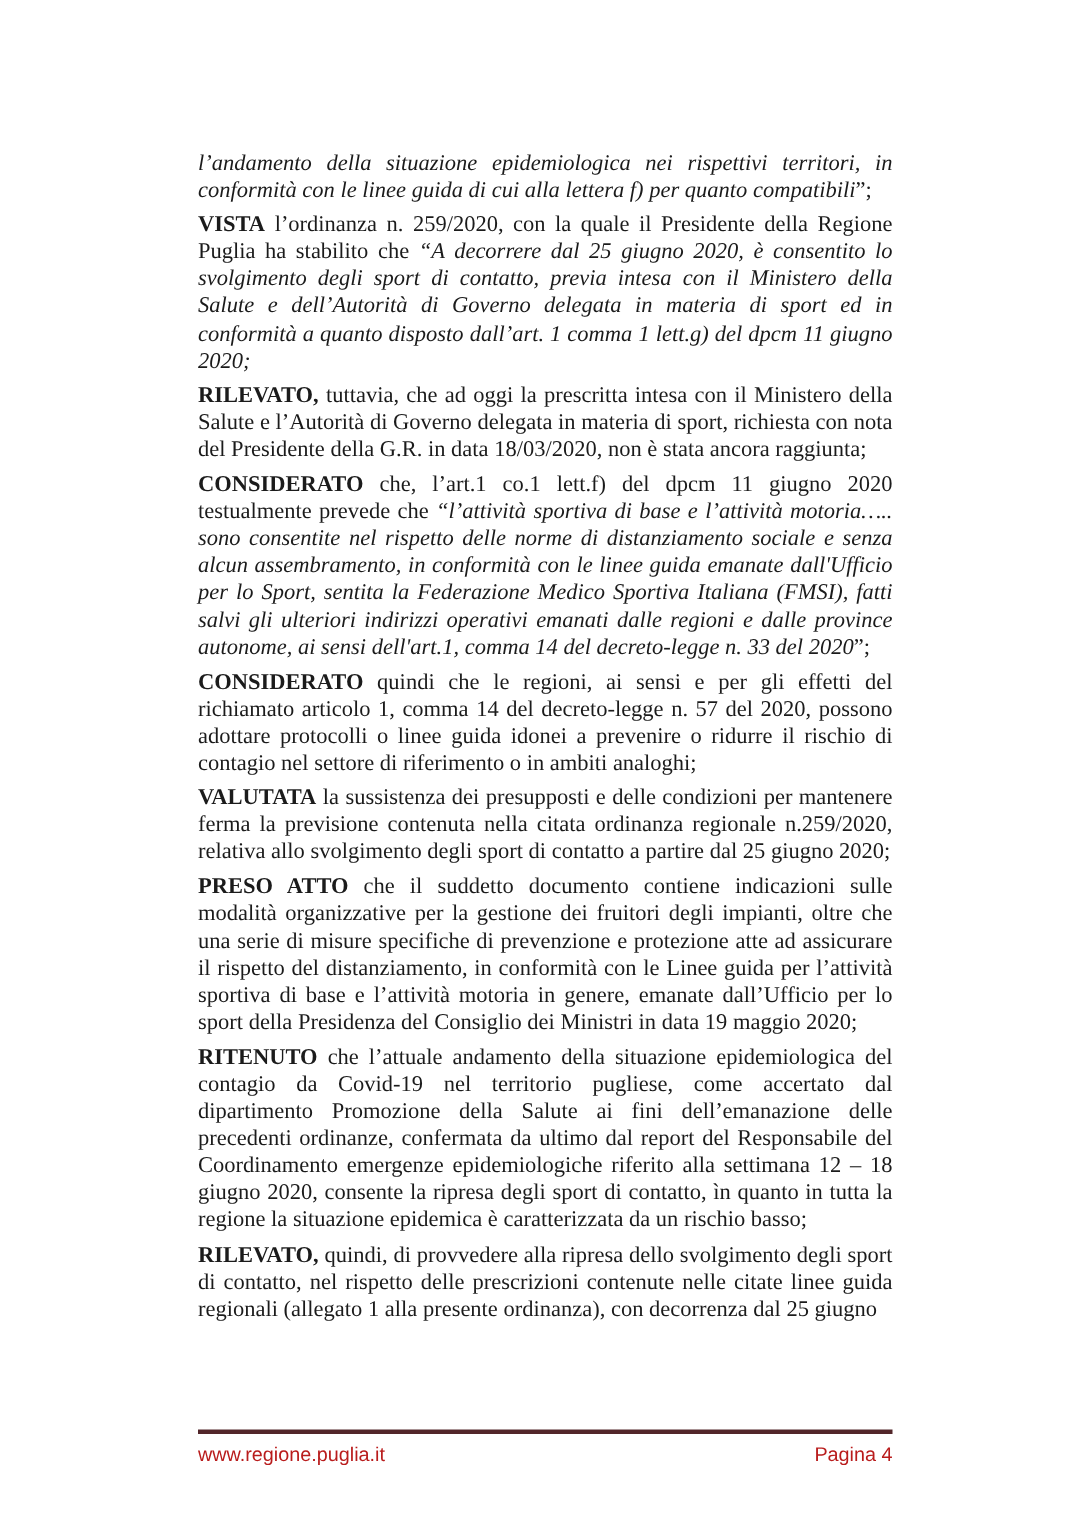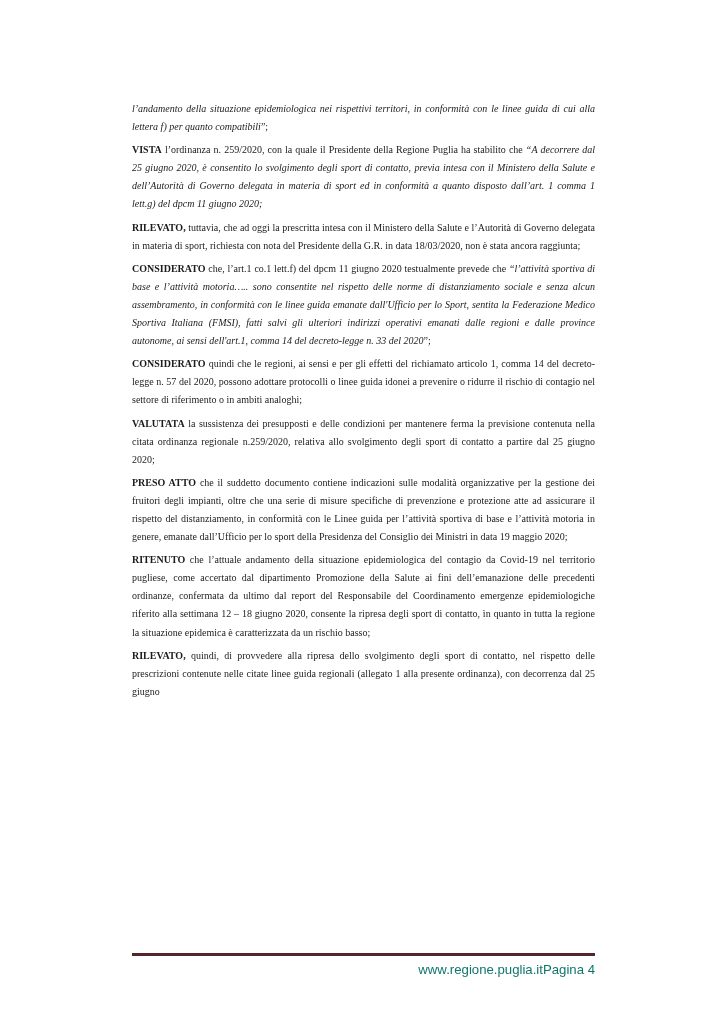--- a/index.html
+++ b/index.html
@@ -10,21 +10,21 @@
     height: 1024px;
     background: #ffffff;
     overflow: hidden;
     font-family: "Liberation Serif", serif;
   }
   .content {
     position: absolute;
     left: 132px;
     top: 100px;
     width: 463px;
-    font-size: 10px;
+    font-size: 15px;
     line-height: 18.1px;
     text-align: justify;
     color: #1b1b1b;
   }
   .content p { margin: 0 0 5px 0; }
   .seg-bold   { font-weight: bold; }
   .seg-italic { font-style: italic; }
   .footer-rule {
     position: absolute;
     left: 132px;
@@ -54,17 +54,17 @@
       <p><span class="seg-bold">VISTA</span><span class="seg-normal"> l’ordinanza n. 259/2020, con la quale il Presidente della Regione Puglia ha stabilito che </span><span class="seg-italic">“A decorrere dal 25 giugno 2020, è consentito lo svolgimento degli sport di contatto, previa intesa con il Ministero della Salute e dell’Autorità di Governo delegata in materia di sport ed in conformità a quanto disposto dall’art. 1 comma 1 lett.g) del dpcm 11 giugno 2020;</span></p>
       <p><span class="seg-bold">RILEVATO,</span><span class="seg-normal"> tuttavia, che ad oggi la prescritta intesa con il Ministero della Salute e l’Autorità di Governo delegata in materia di sport, richiesta con nota del Presidente della G.R. in data 18/03/2020, non è stata ancora raggiunta;</span></p>
       <p><span class="seg-bold">CONSIDERATO</span><span class="seg-normal"> che, l’art.1 co.1 lett.f) del dpcm 11 giugno 2020 testualmente prevede che </span><span class="seg-italic">“l’attività sportiva di base e l’attività motoria….. sono consentite nel rispetto delle norme di distanziamento sociale e senza alcun assembramento, in conformità con le linee guida emanate dall'Ufficio per lo Sport, sentita la Federazione Medico Sportiva Italiana (FMSI), fatti salvi gli ulteriori indirizzi operativi emanati dalle regioni e dalle province autonome, ai sensi dell'art.1, comma 14 del decreto-legge n. 33 del 2020</span><span class="seg-normal">”;</span></p>
       <p><span class="seg-bold">CONSIDERATO</span><span class="seg-normal"> quindi che le regioni, ai sensi e per gli effetti del richiamato articolo 1, comma 14 del decreto-legge n. 57 del 2020, possono adottare protocolli o linee guida idonei a prevenire o ridurre il rischio di contagio nel settore di riferimento o in ambiti analoghi;</span></p>
       <p><span class="seg-bold">VALUTATA</span><span class="seg-normal"> la sussistenza dei presupposti e delle condizioni per mantenere ferma la previsione contenuta nella citata ordinanza regionale n.259/2020, relativa allo svolgimento degli sport di contatto a partire dal 25 giugno 2020;</span></p>
       <p><span class="seg-bold">PRESO ATTO</span><span class="seg-normal"> che il suddetto documento contiene indicazioni sulle modalità organizzative per la gestione dei fruitori degli impianti, oltre che una serie di misure specifiche di prevenzione e protezione atte ad assicurare il rispetto del distanziamento, in conformità con le Linee guida per l’attività sportiva di base e l’attività motoria in genere, emanate dall’Ufficio per lo sport della Presidenza del Consiglio dei Ministri in data 19 maggio 2020;</span></p>
       <p><span class="seg-bold">RITENUTO</span><span class="seg-normal"> che l’attuale andamento della situazione epidemiologica del contagio da Covid-19 nel territorio pugliese, come accertato dal dipartimento Promozione della Salute ai fini dell’emanazione delle precedenti ordinanze, confermata da ultimo dal report del Responsabile del Coordinamento emergenze epidemiologiche riferito alla settimana 12 – 18 giugno 2020, consente la ripresa degli sport di contatto, ìn quanto in tutta la regione la situazione epidemica è caratterizzata da un rischio basso;</span></p>
       <p><span class="seg-bold">RILEVATO,</span><span class="seg-normal"> quindi, di provvedere alla ripresa dello svolgimento degli sport di contatto, nel rispetto delle prescrizioni contenute nelle citate linee guida regionali (allegato 1 alla presente ordinanza), con decorrenza dal 25 giugno</span></p>
     </div>
   <div class="footer-rule" style="background: rgb(82, 38, 42);"></div>
-  <div class="footer" style="color: #0f766e; justify-content: flex-end;">
+  <div class="footer" style="color: #b91c1c;">
     <span>www.regione.puglia.it</span>
     <span>Pagina 4</span>
   </div>
 </div>
 
 </body></html>

